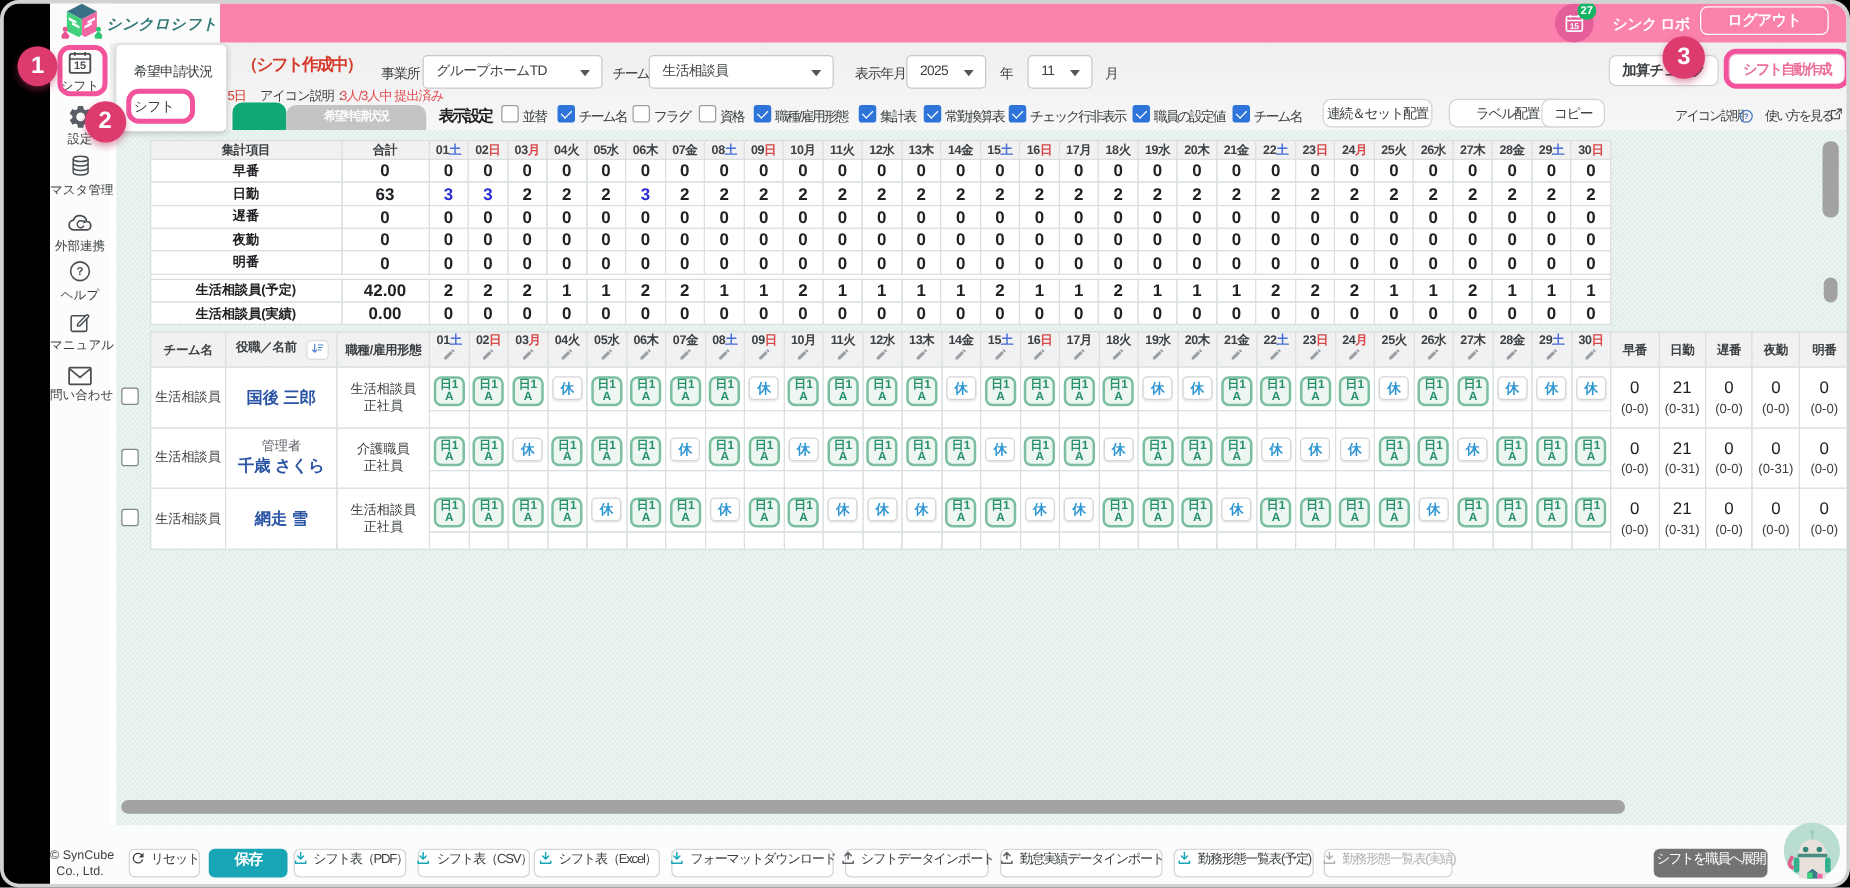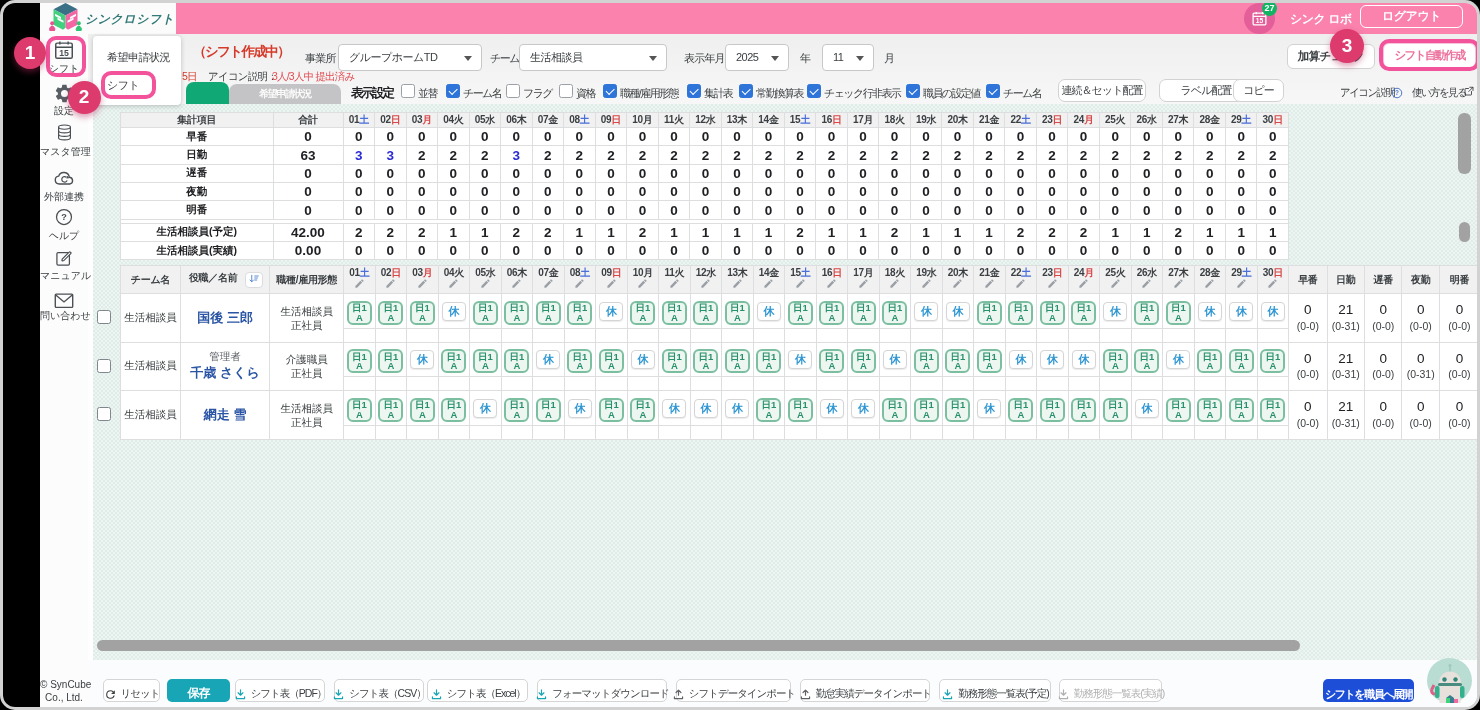--- a/index.html
+++ b/index.html
@@ -54,23 +54,23 @@
 .pname{font-size:13px;font-weight:bold;color:#2a55a5;text-align:left;padding-left:8px}
 .shoku{font-size:10.5px;color:#3c4043;line-height:1.35}
 .b1{display:inline-flex;width:25px;height:24px;border:2px solid #7bbfa0;border-radius:6px;background:#edf6f1;color:#27906c;font-weight:bold;font-size:9.5px;line-height:1;align-items:center;justify-content:center}
 .bk{display:inline-flex;width:24px;height:19px;border:1px solid #d5d5d8;border-radius:4px;background:#fff;color:#2e96d2;font-weight:bold;font-size:11px;align-items:center;justify-content:center;box-shadow:0 1px 1px rgba(0,0,0,.08)}
 .sumv{font-size:13.5px;color:#202124;line-height:1.15;font-weight:400}
 .sumv small{font-size:10.5px;color:#3c4043}
 .rowcb{position:absolute;width:14px;height:14px;border:1.5px solid #80868b;border-radius:2.5px;background:#fff;left:97px}
 .thumb{position:absolute;background:#a2a2a2;border-radius:6px}
 .annbox{position:absolute;border:4px solid #f2539b;border-radius:10px;z-index:40}
 .nbadge{position:absolute;background:#dd3a6e;border-radius:50%;color:#fff;font-weight:bold;display:flex;align-items:center;justify-content:center;z-index:41;box-shadow:0 3px 6px rgba(180,40,90,.45)}
-.fbtn{position:absolute;top:679px;height:23px;background:#fff;border:1px solid #d5d5d5;border-radius:5px;font-size:10.5px;letter-spacing:-1px;color:#3c4043;display:flex;align-items:flex-end;justify-content:center;gap:4px;white-space:nowrap}
+.fbtn{position:absolute;top:679px;height:23px;background:#fff;border:1px solid #d5d5d5;border-radius:5px;font-size:10.5px;letter-spacing:-1px;color:#3c4043;display:flex;align-items:flex-start;justify-content:center;gap:4px;white-space:nowrap}
 .fbtn svg{flex:0 0 auto}
-.pinkbtn{background:#1d4ed8;color:#fff;border:none;font-weight:bold}
+.pinkbtn{background:#737373;color:#fff;border:none;font-weight:normal}
 .tealbtn{background:#18a6b6;color:#fff;border:none;font-weight:bold}
 .graybtn{color:#b0b0b0}
 .whitetxt{position:absolute;color:#fff;white-space:nowrap}
 </style></head><body>
 <div class="ring"></div>
 <div id="win">
     <div id="app">
 <div class="abs black"></div>
 <div class="abs hdrzone"></div>
 <div class="abs content"></div>

